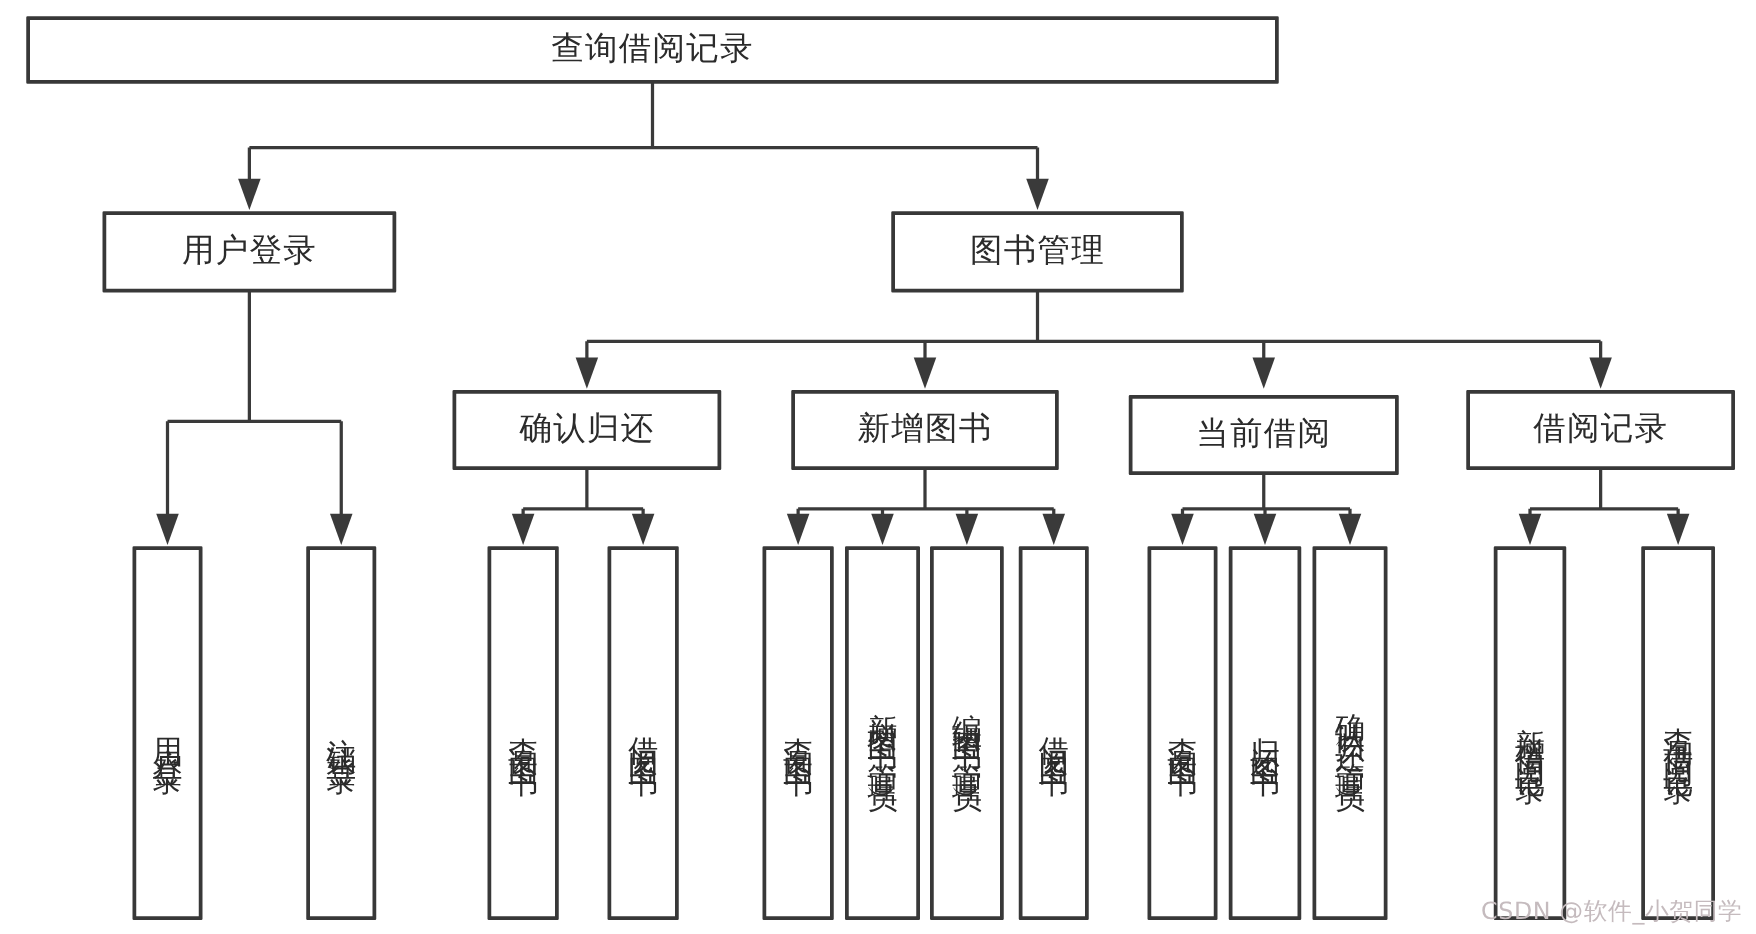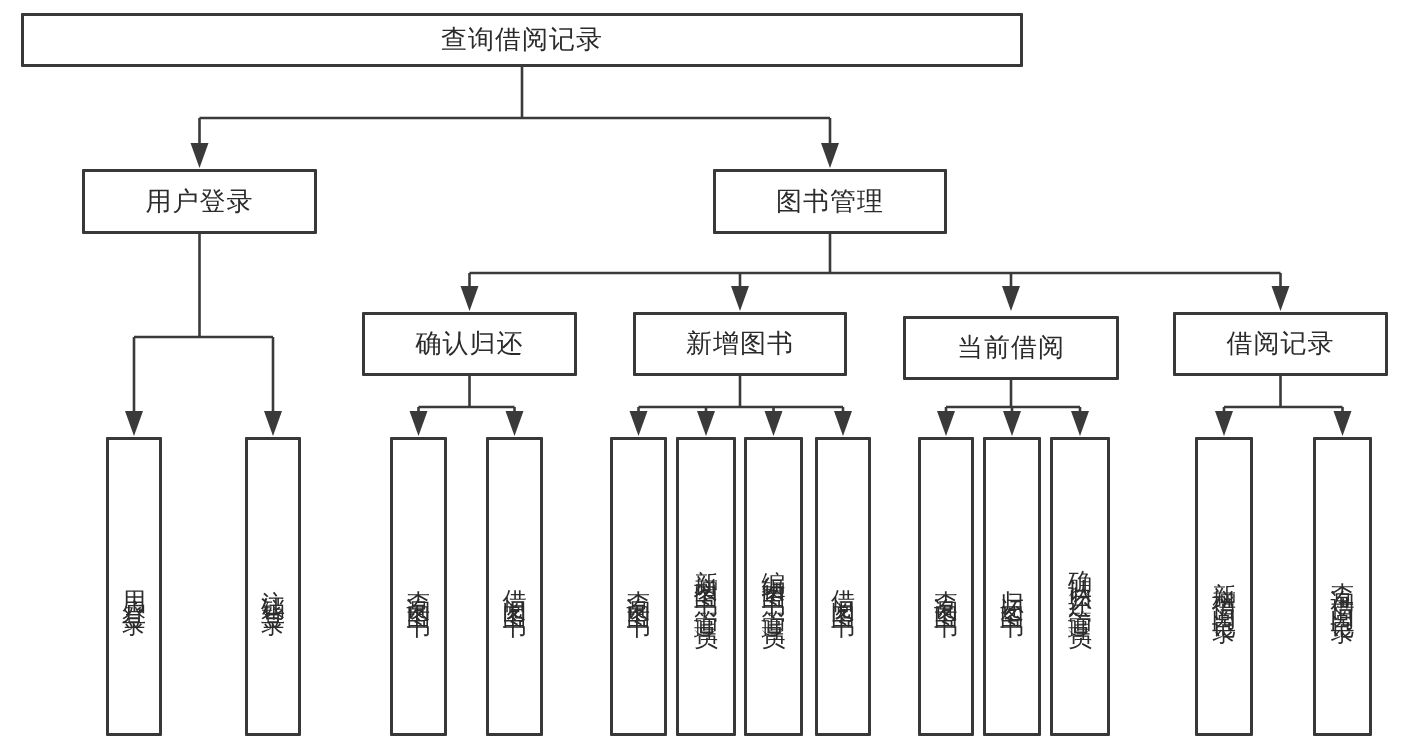--- a/index.html
+++ b/index.html
@@ -210,13 +210,14 @@
       <div class="node" style="left: 1173px; top: 312px; width: 215px; height: 64px;">
         <span class="lbl">借阅记录</span>
       </div>
       <div class="node vertical" style="left: 1195px; top: 437px; width: 58px; height: 299px;">
         <span class="lbl">新增借阅记录</span>
       </div>
       <div class="node vertical" style="left: 1313px; top: 437px; width: 59px; height: 299px;">
         <span class="lbl">查询借阅记录</span>
       </div>
     </div>
+  <div id="watermark">CSDN @软件_小贺同学</div>
 </div>
 
 </body></html>

